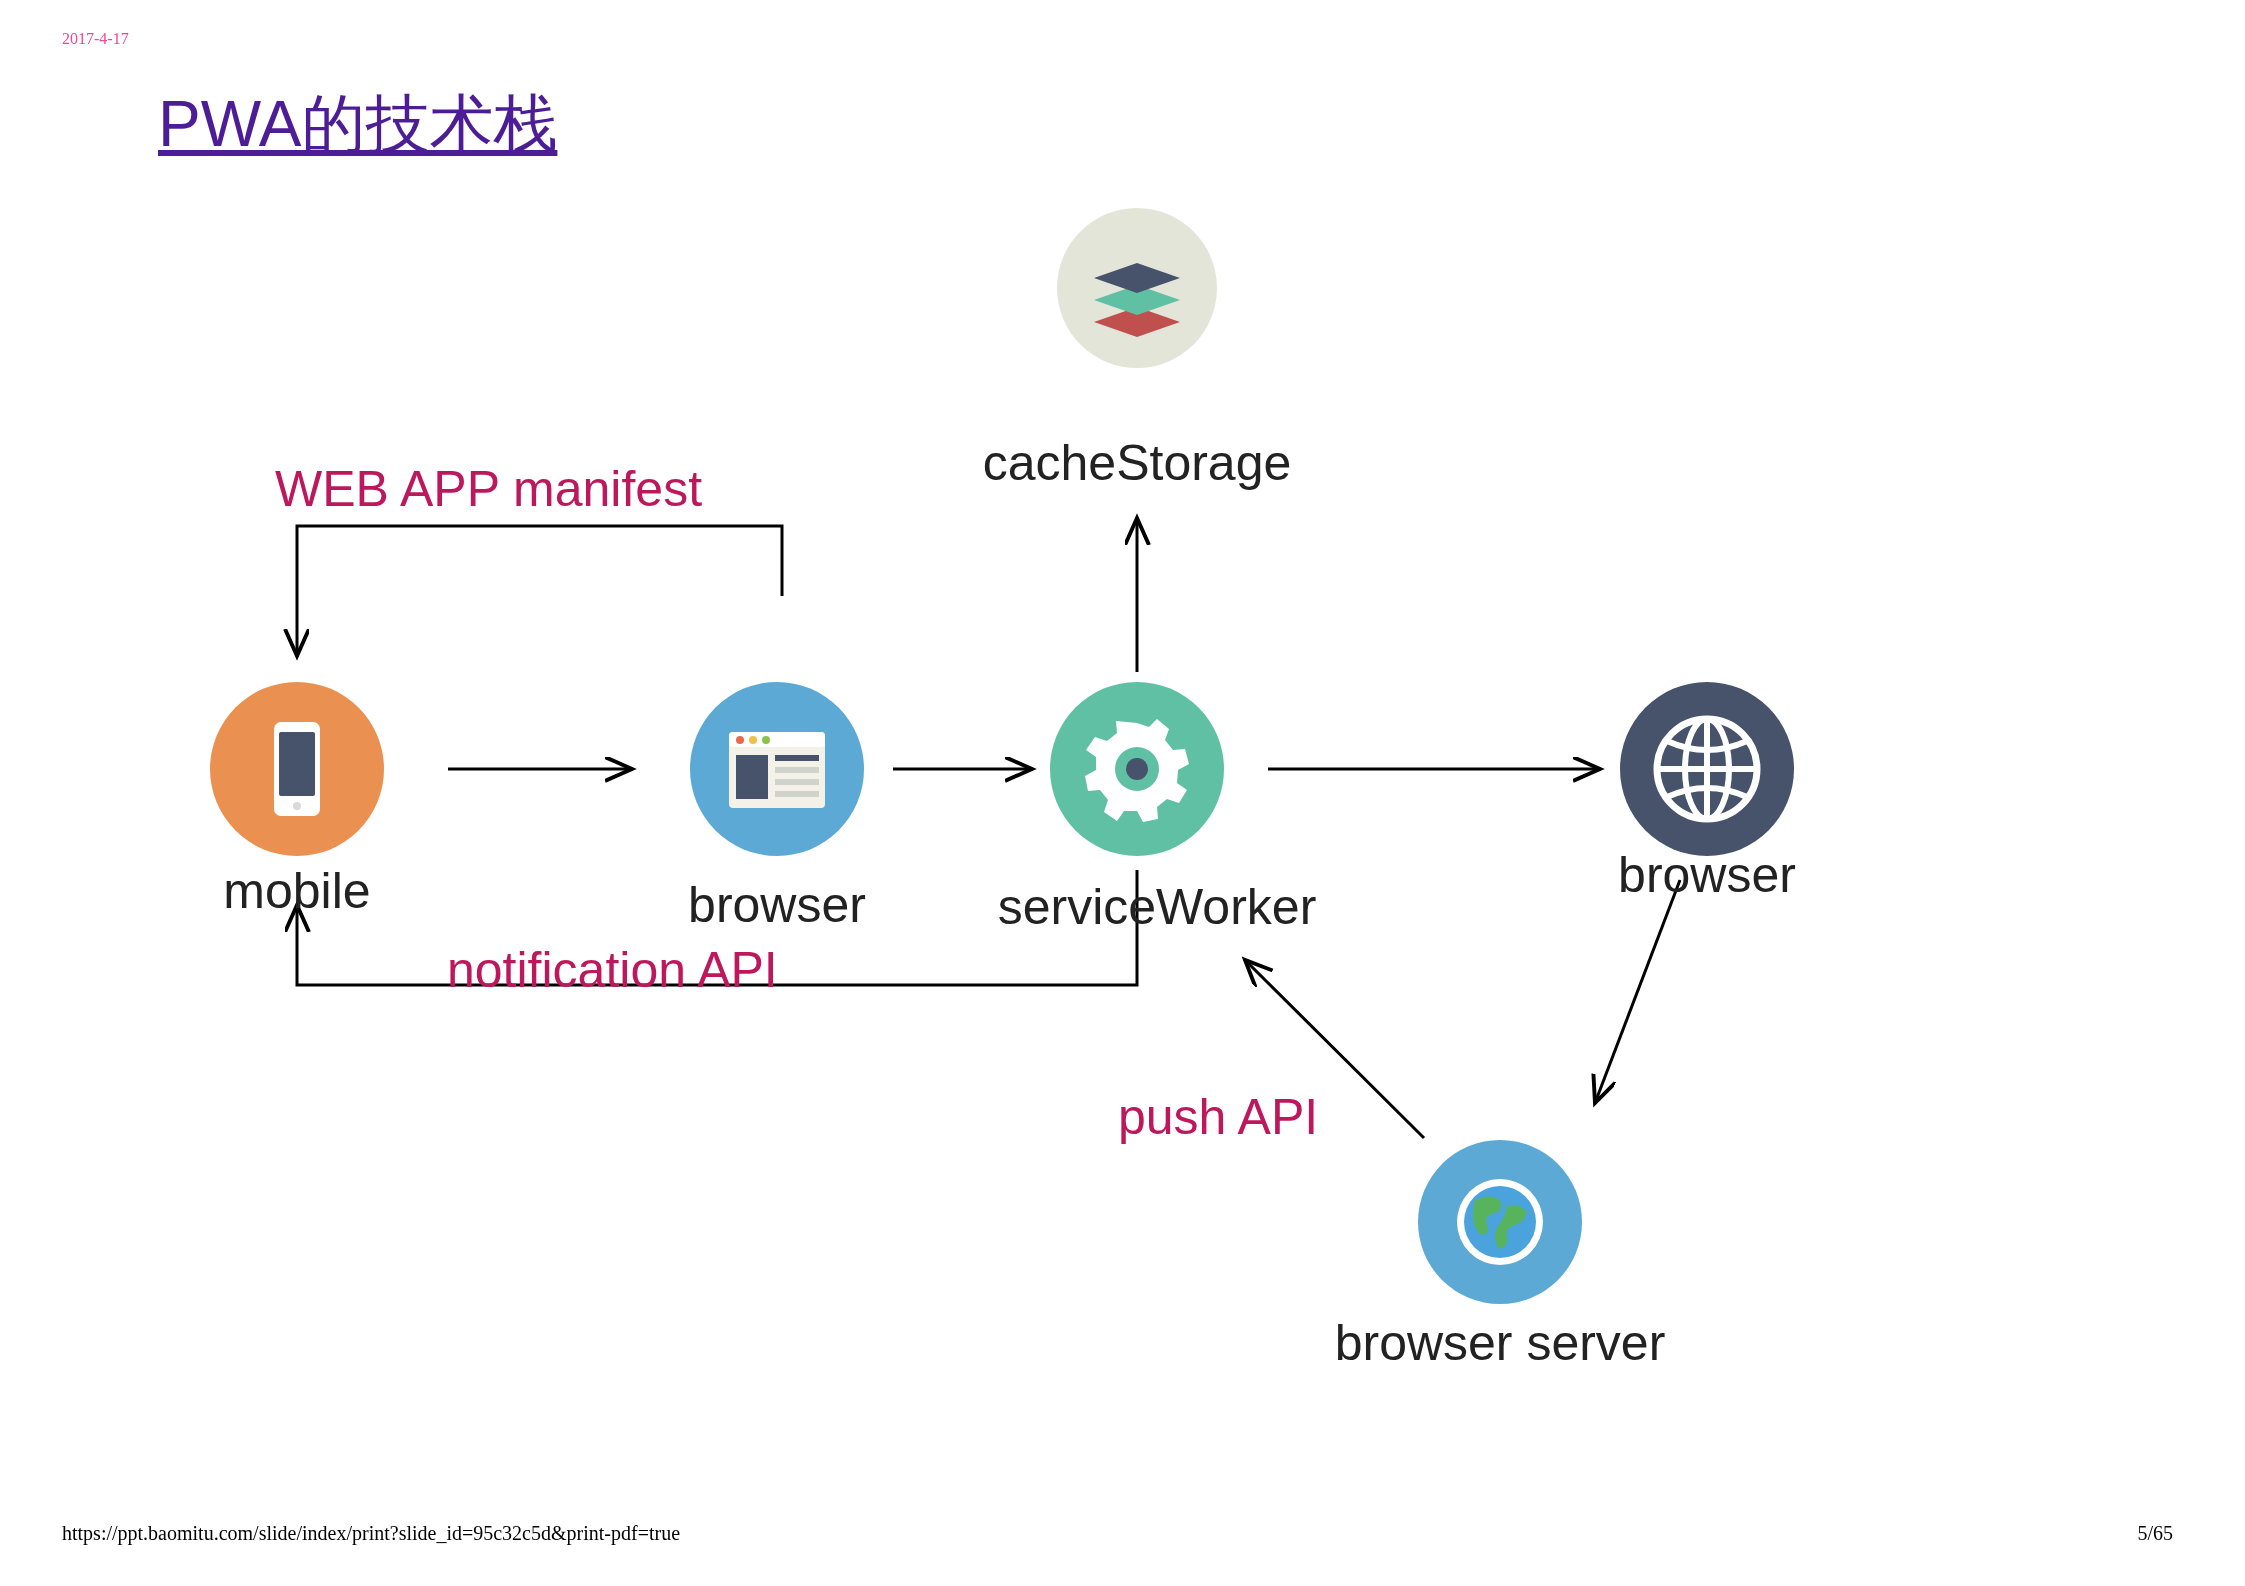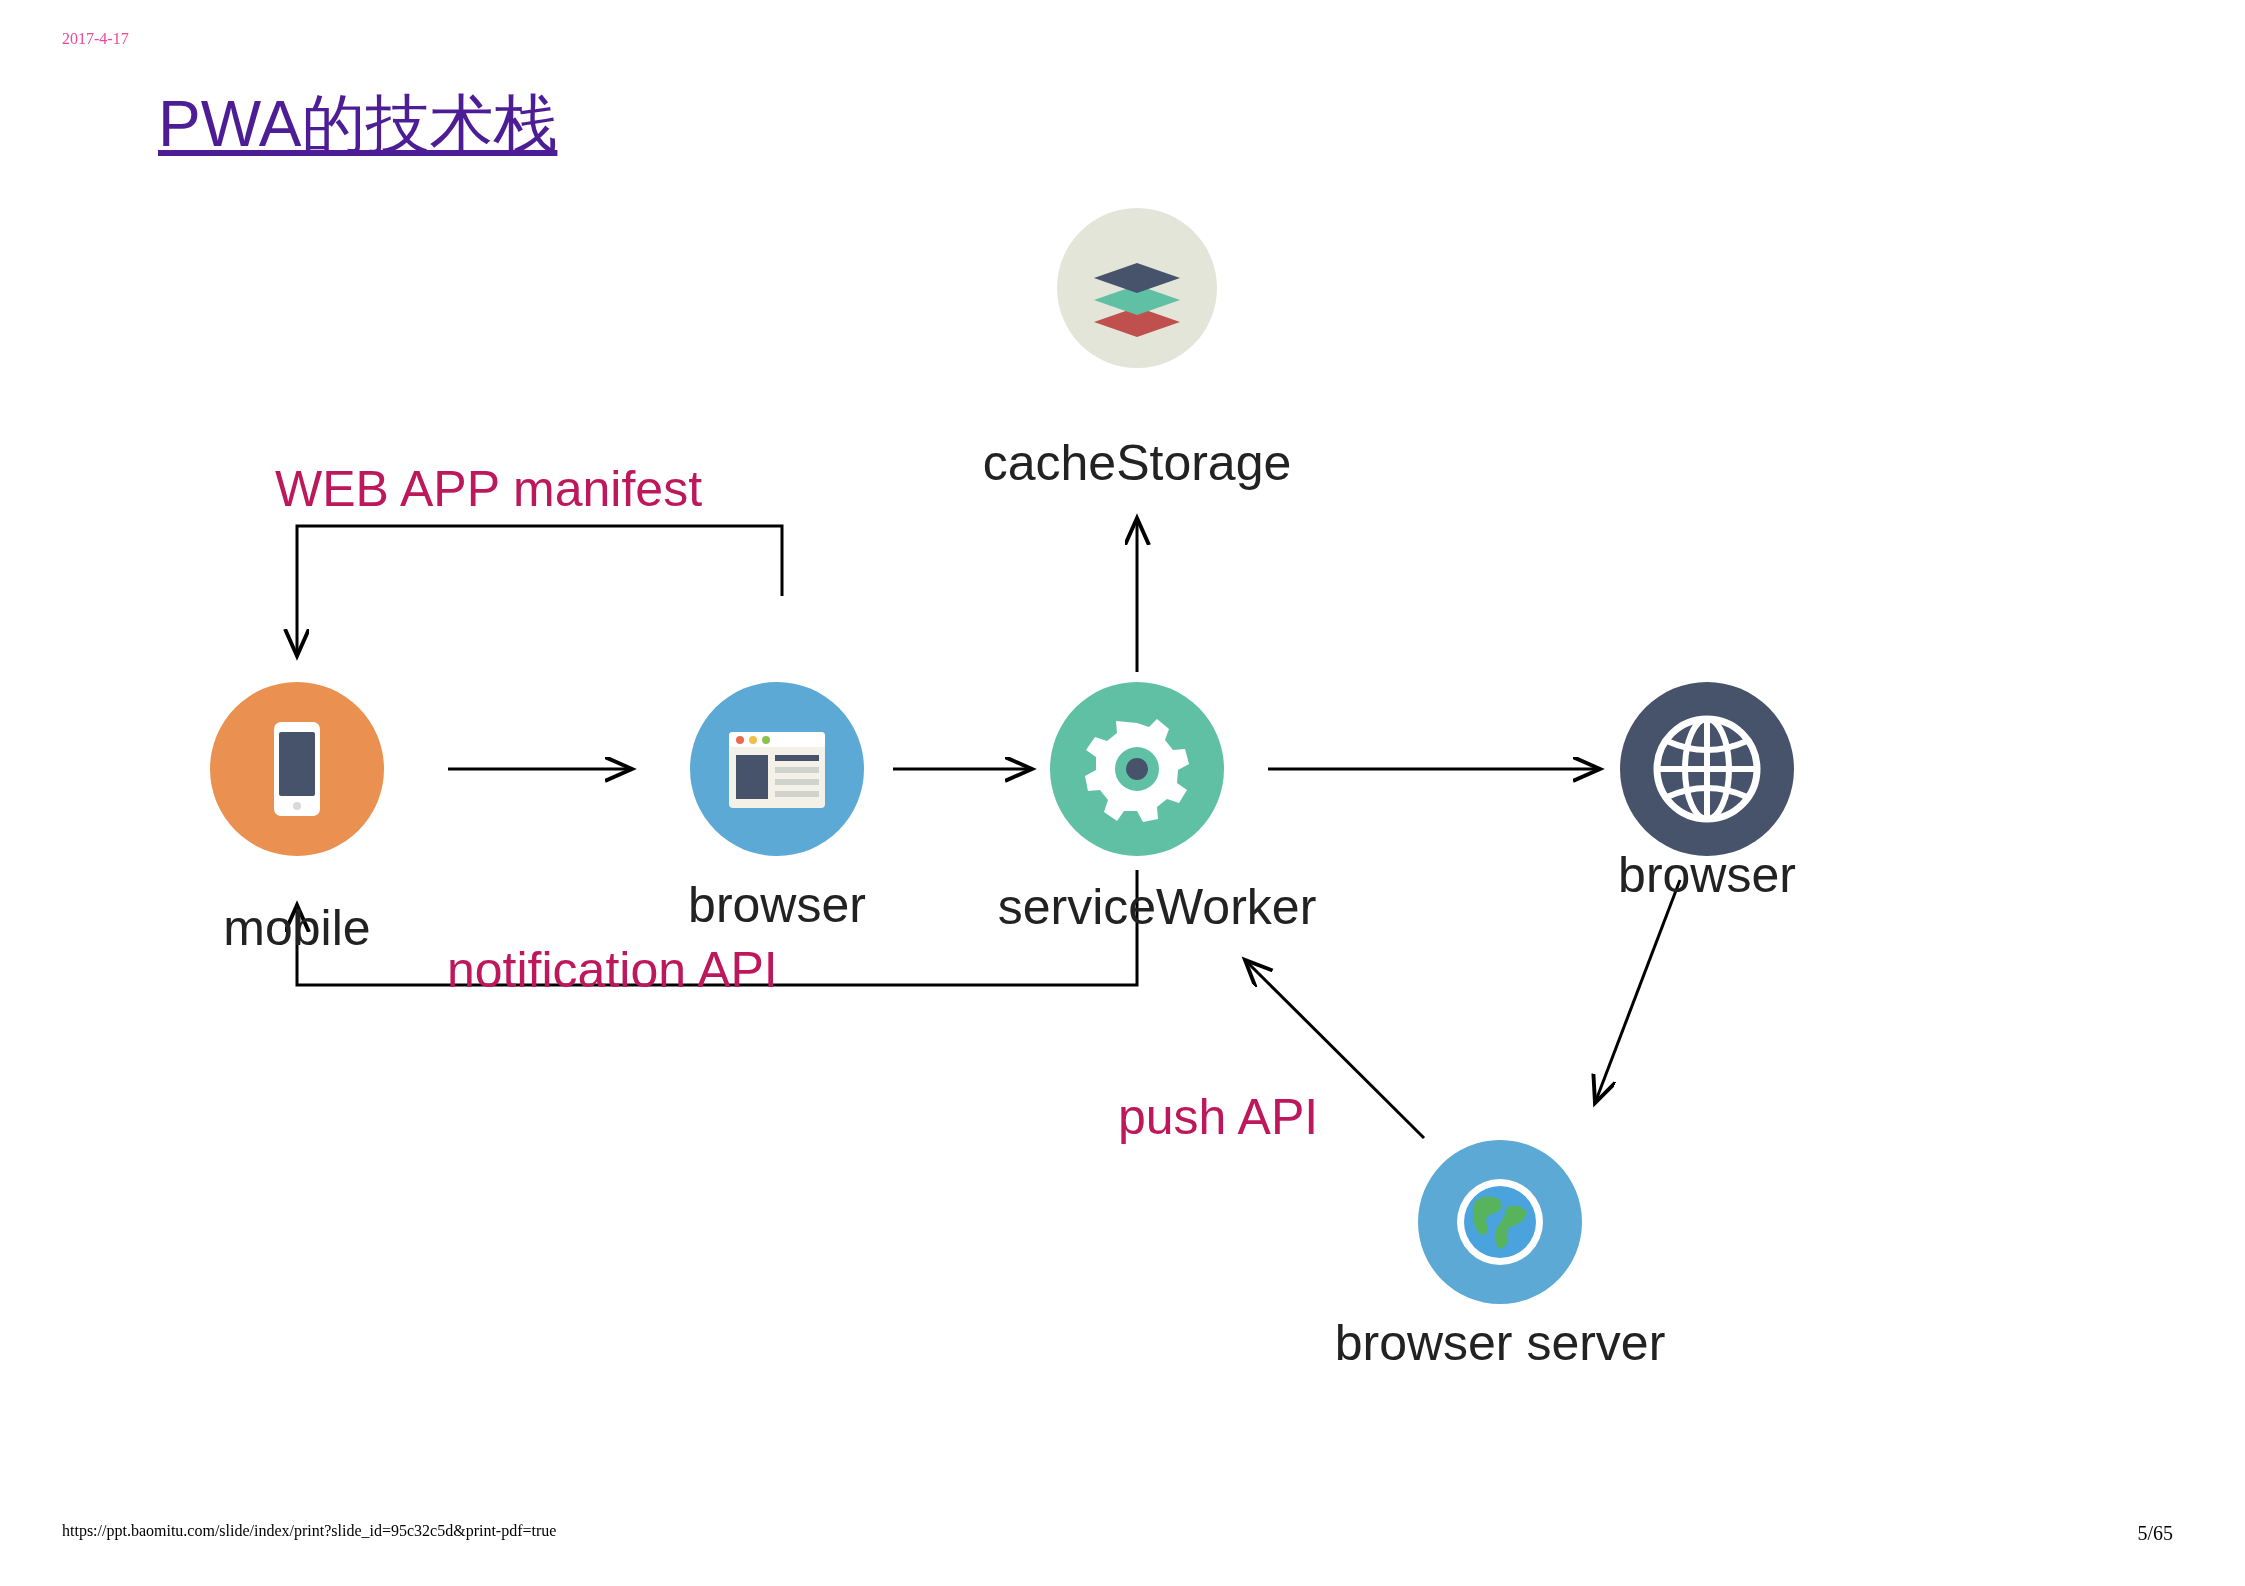--- a/index.html
+++ b/index.html
@@ -48,21 +48,21 @@
     bottom: 38px;
     left: 0;
     width: 100%;
     height: 26px;
   }
   .print-url {
     position: absolute;
     left: 62px;
     top: 0;
     font-family: "Liberation Serif", serif;
-    font-size: 16px;
+    font-size: 20px;
     color: #000;
     white-space: nowrap;
   }
   .print-page {
     position: absolute;
     right: 72px;
     top: 0;
     font-family: "Liberation Serif", serif;
     font-size: 20px;
     color: #000;
@@ -222,21 +222,21 @@
     </div>
     <div class="node-label" style="left:957px; top:378px; width:360px;text-align:center;">cacheStorage</div>
 
     <div class="node" id="node-mobile">
       <svg width="80" height="110" viewBox="0 0 80 110">
         <rect x="17" y="8" width="46" height="94" rx="7" ry="7" fill="#ffffff"></rect>
         <rect x="22" y="18" width="36" height="64" rx="2" ry="2" fill="#46536b"></rect>
         <circle cx="40" cy="92" r="4" fill="#d9d9d9"></circle>
       </svg>
     </div>
-    <div class="node-label" style="left:157px; top:843px; width:280px;">mobile</div>
+    <div class="node-label" style="left:157px; top:806px; width:280px;">mobile</div>
 
     <div class="node" id="node-browser">
       <svg width="120" height="110" viewBox="0 0 120 110">
         <rect x="12" y="18" width="96" height="76" rx="4" ry="4" fill="#f4f2e8"></rect>
         <rect x="12" y="18" width="96" height="15" rx="4" ry="4" fill="#ffffff"></rect>
         <circle cx="23" cy="26" r="4" fill="#ea6a4c"></circle>
         <circle cx="36" cy="26" r="4" fill="#f0c04b"></circle>
         <circle cx="49" cy="26" r="4" fill="#8bc34a"></circle>
         <rect x="19" y="41" width="32" height="44" fill="#46536b"></rect>
         <rect x="58" y="41" width="44" height="6" fill="#46536b"></rect>

